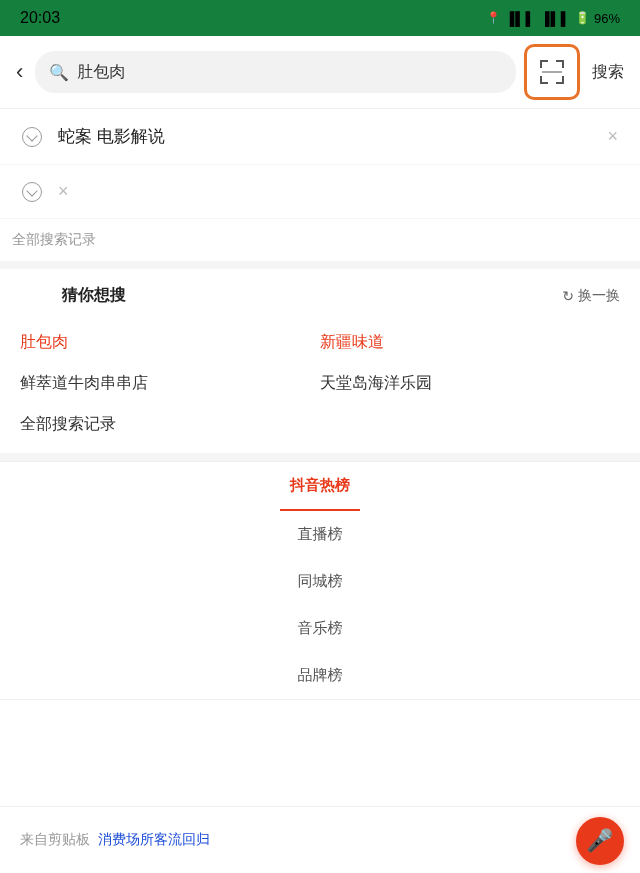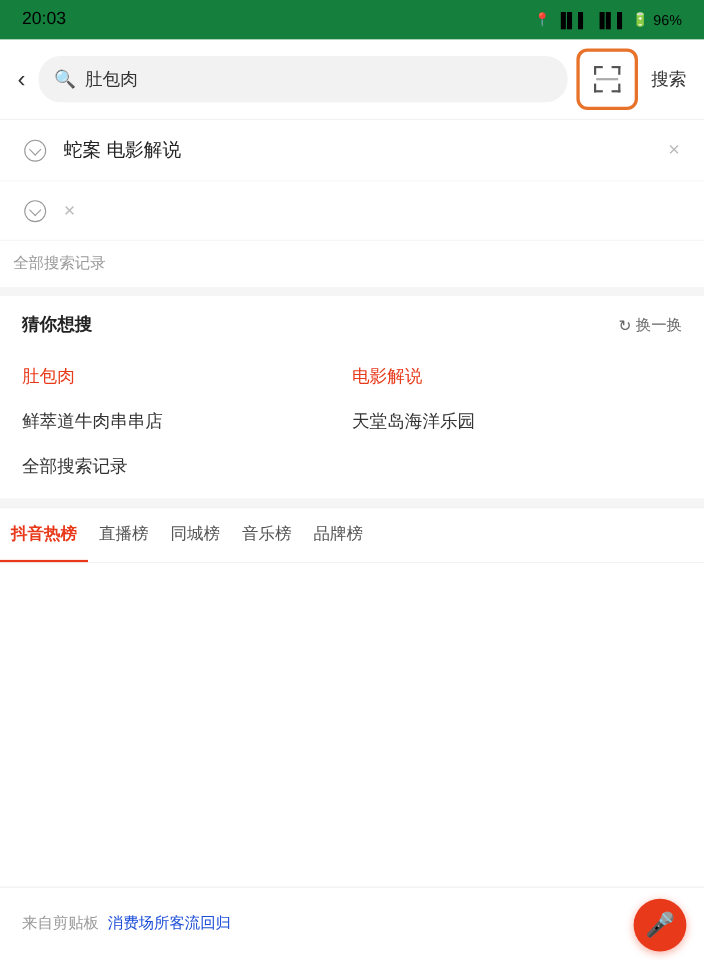--- a/index.html
+++ b/index.html
@@ -167,20 +167,21 @@
     .guess-header {
       display: flex;
       justify-content: space-between;
       align-items: center;
       margin-bottom: 16px;
     }
     .guess-title {
       font-size: 16px;
       font-weight: 600;
       color: #222;
+      margin-left: 42px;
     }
     .refresh-btn {
       display: flex;
       align-items: center;
       gap: 4px;
       font-size: 14px;
       color: #666;
       cursor: pointer;
     }
     .refresh-icon {
@@ -203,24 +204,26 @@
       color: #e8391a;
       font-weight: 500;
     }
     .guess-item:nth-child(odd) {
       padding-right: 10px;
     }
 
     
     .hot-tabs-row {
       display: flex;
+      align-items: center;
       border-top: 1px solid #f0f0f0;
       border-bottom: 1px solid #f0f0f0;
       padding: 0 0;
       background: #fff;
+      flex-direction: column;
     }
     .hot-tab {
       padding: 14px 10px;
       font-size: 15px;
       color: #555;
       cursor: pointer;
       white-space: nowrap;
       flex-shrink: 0;
     }
     .hot-tab.active {
@@ -328,21 +331,21 @@
 <div class="guess-section">
   <div class="guess-header">
     <span class="guess-title">猜你想搜</span>
     <div class="refresh-btn">
       <span class="refresh-icon">↻</span>
       <span>换一换</span>
     </div>
   </div>
   <div class="guess-grid">
     <span class="guess-item highlight">肚包肉</span>
-    <span class="guess-item highlight">电影解说</span>
+    <span class="guess-item highlight">新疆味道</span>
     <span class="guess-item">鲜萃道牛肉串串店</span>
     <span class="guess-item">天堂岛海洋乐园</span>
     <span class="guess-item">全部搜索记录</span>
   </div>
 </div>
 
 <div class="section-divider"></div>
 
 <div class="hot-tabs-row">
   <div class="hot-tab active">抖音热榜</div>

